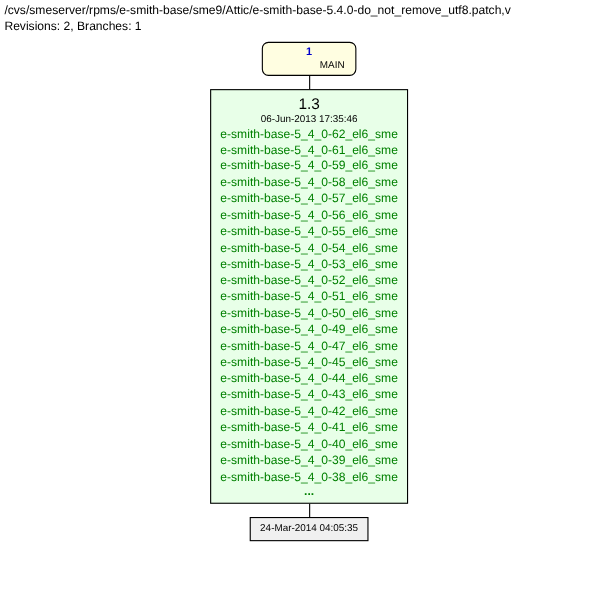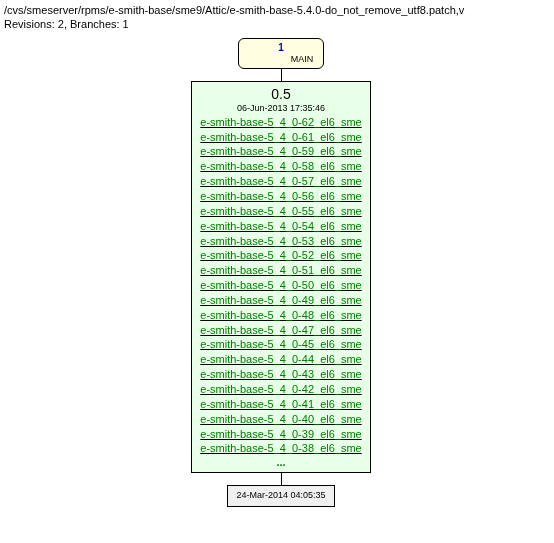--- a/index.html
+++ b/index.html
@@ -66,21 +66,20 @@
     }
     .rev-date {
       font-size: 9px;
       color: #000;
       margin-bottom: 2px;
       text-align: center;
     }
     .tag-list {
       display: flex;
       flex-direction: column;
-      text-decoration: underline;
     }
     .tag-item {
       color: #008000;
       font-size: 11px;
       line-height: 1.35;
       white-space: nowrap;
     }
     .ellipsis {
       color: #008000;
       font-size: 11px;
@@ -96,37 +95,36 @@
 <div class="diagram">
 
   <div class="main-badge">
     <div class="num">1</div>
     <div class="label">MAIN</div>
   </div>
 
   <div class="connector"></div>
 
   <div class="rev-box green">
-    <div class="rev-title">0.5</div>
+    <div class="rev-title">1.3</div>
     <div class="rev-date">06-Jun-2013 17:35:46</div>
     <div class="tag-list" id="tag-list">
         <div class="tag-item">e-smith-base-5_4_0-62_el6_sme</div>
         <div class="tag-item">e-smith-base-5_4_0-61_el6_sme</div>
         <div class="tag-item">e-smith-base-5_4_0-59_el6_sme</div>
         <div class="tag-item">e-smith-base-5_4_0-58_el6_sme</div>
         <div class="tag-item">e-smith-base-5_4_0-57_el6_sme</div>
         <div class="tag-item">e-smith-base-5_4_0-56_el6_sme</div>
         <div class="tag-item">e-smith-base-5_4_0-55_el6_sme</div>
         <div class="tag-item">e-smith-base-5_4_0-54_el6_sme</div>
         <div class="tag-item">e-smith-base-5_4_0-53_el6_sme</div>
         <div class="tag-item">e-smith-base-5_4_0-52_el6_sme</div>
         <div class="tag-item">e-smith-base-5_4_0-51_el6_sme</div>
         <div class="tag-item">e-smith-base-5_4_0-50_el6_sme</div>
         <div class="tag-item">e-smith-base-5_4_0-49_el6_sme</div>
-        <div class="tag-item">e-smith-base-5_4_0-48_el6_sme</div>
         <div class="tag-item">e-smith-base-5_4_0-47_el6_sme</div>
         <div class="tag-item">e-smith-base-5_4_0-45_el6_sme</div>
         <div class="tag-item">e-smith-base-5_4_0-44_el6_sme</div>
         <div class="tag-item">e-smith-base-5_4_0-43_el6_sme</div>
         <div class="tag-item">e-smith-base-5_4_0-42_el6_sme</div>
         <div class="tag-item">e-smith-base-5_4_0-41_el6_sme</div>
         <div class="tag-item">e-smith-base-5_4_0-40_el6_sme</div>
         <div class="tag-item">e-smith-base-5_4_0-39_el6_sme</div>
         <div class="tag-item">e-smith-base-5_4_0-38_el6_sme</div>
       </div>

